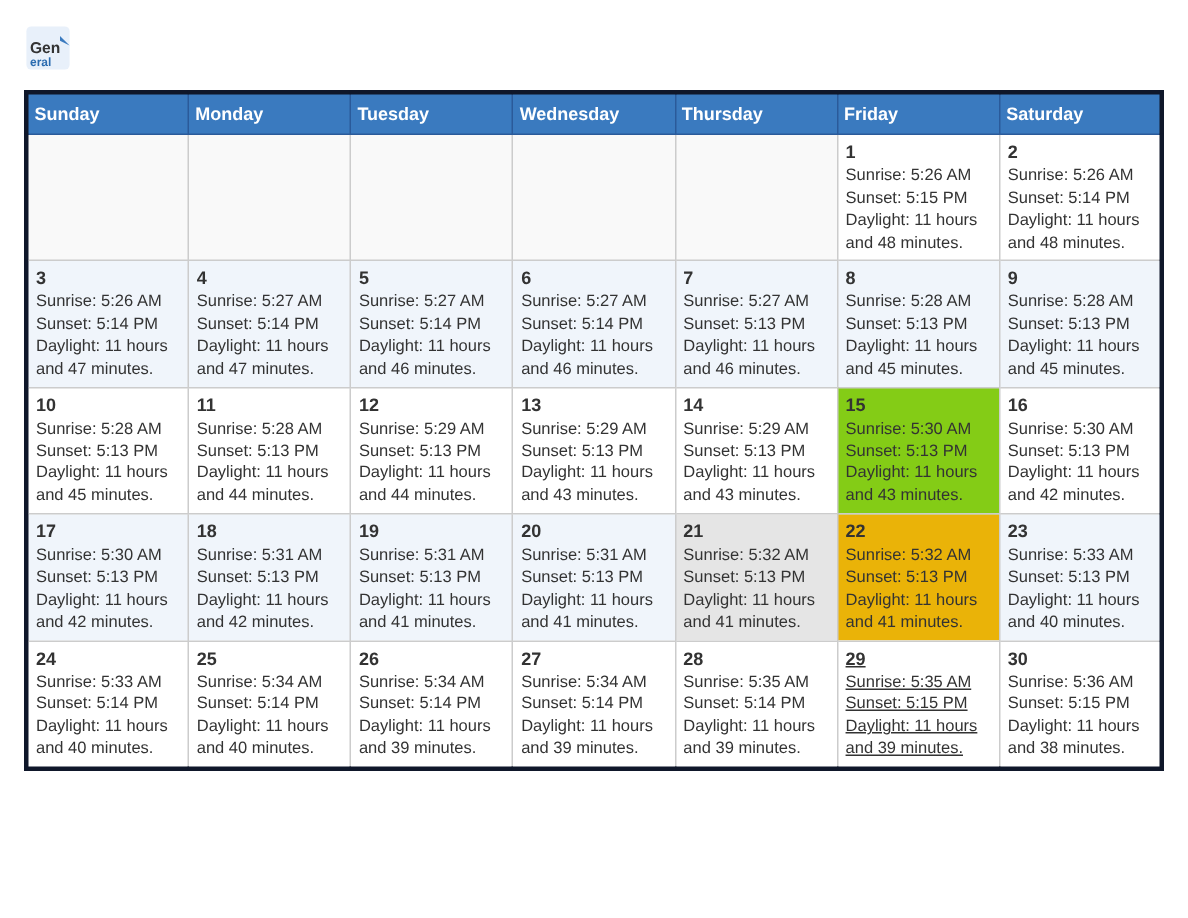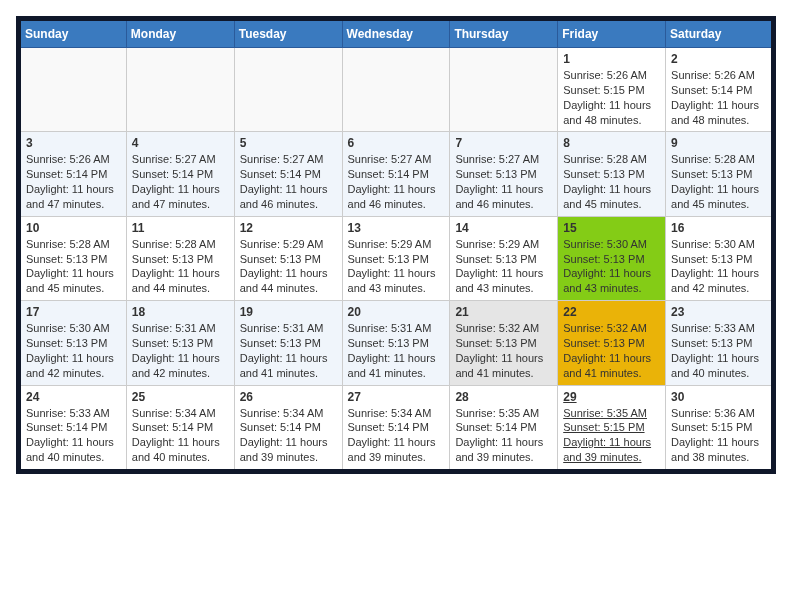--- a/index.html
+++ b/index.html
@@ -50,21 +50,21 @@
       color: #222;
       line-height: 1.1;
     }
     .location-title {
       font-size: 16px;
       color: #444;
     }
     .calendar {
       width: 100%;
       border-collapse: collapse;
-      border: 5px solid #0f172a;
+      border: 3px solid #0f172a;
       padding-left: 24px;
     }
     .calendar th {
       background-color: #3a7abf;
       color: #fff;
       font-size: 12px;
       font-weight: bold;
       padding: 6px 4px;
       text-align: left;
       border: 1px solid #2a5a9a;
@@ -96,20 +96,38 @@
       color: #333;
     }
     .empty {
       background: #f9f9f9 !important;
     }
   </style>
 </head>
 <body>
 
 <div class="page">
+  <div class="header">
+    <div class="logo">
+      <svg class="logo-icon" viewBox="0 0 40 40">
+        <rect x="2" y="2" width="36" height="36" rx="4" fill="#e8f0fa"></rect>
+        <text x="5" y="24" font-size="13" font-weight="bold" fill="#333" font-family="Arial">Gen</text>
+        <text x="5" y="35" font-size="10" font-weight="bold" fill="#2b6cb0" font-family="Arial">eral</text>
+        <polygon points="30,10 38,18 30,14" fill="#3a7abf"></polygon>
+      </svg>
+      <div class="logo-text">
+        <div class="logo-general"></div>
+        <div class="logo-blue"></div>
+      </div>
+    </div>
+    <div class="title-block">
+      <div class="month-title"></div>
+      <div class="location-title"></div>
+    </div>
+  </div>
 
   <table class="calendar">
     <thead>
       <tr>
       <th>Sunday</th>
           <th>Monday</th>
           <th>Tuesday</th>
           <th>Wednesday</th>
           <th>Thursday</th>
           <th>Friday</th>

